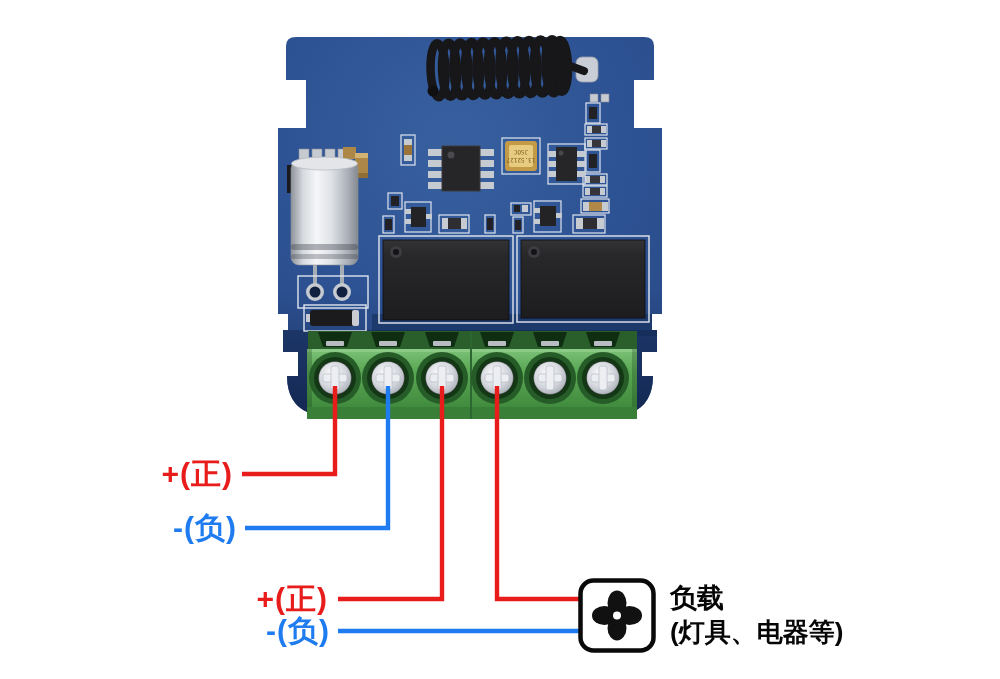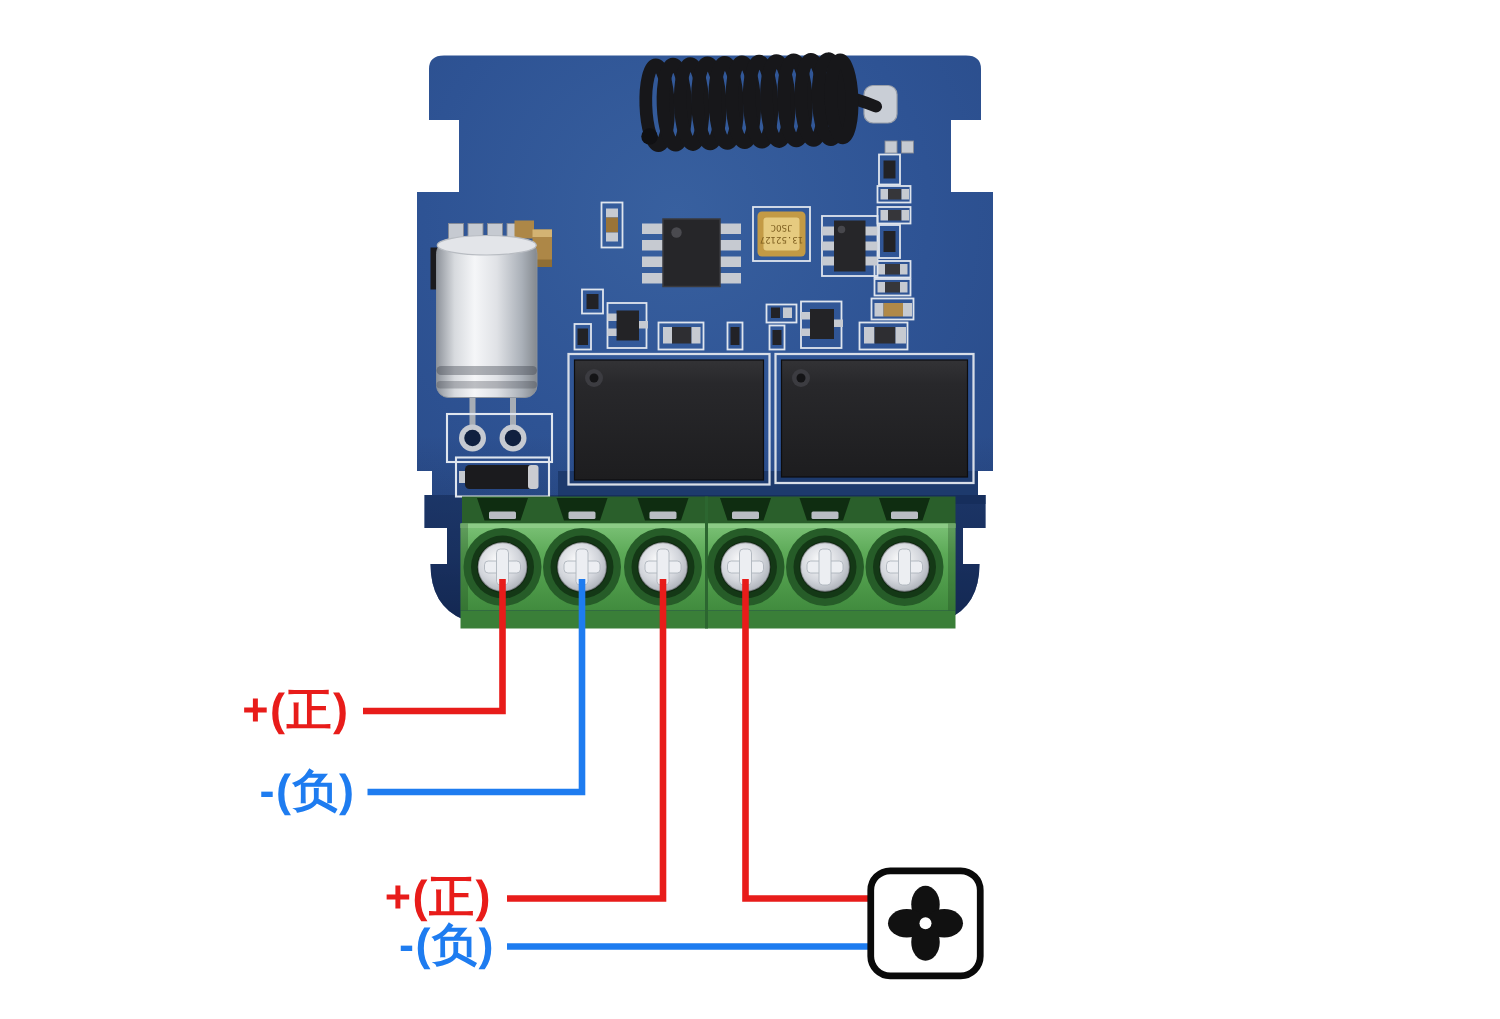--- a/index.html
+++ b/index.html
@@ -367,15 +367,17 @@
     </g>
   </g>
 </svg>
 
 <div id="label-pos1" class="wire-label red">+(正)</div>
 <div id="label-neg1" class="wire-label blue">-(负)</div>
 <div id="label-pos2" class="wire-label red">+(正)</div>
 <div id="label-neg2" class="wire-label blue">-(负)</div>
 
 <div id="load-text">
+  <div id="load-title">负载</div>
+  <div id="load-subtitle">(灯具、电器等)</div>
 </div>
 
 </div>
 
 </body></html>

